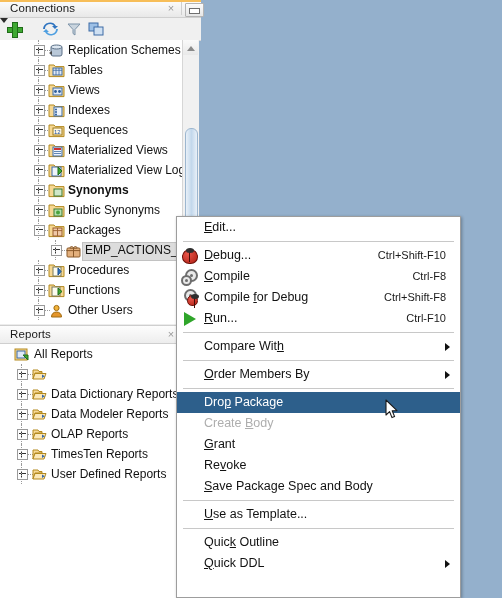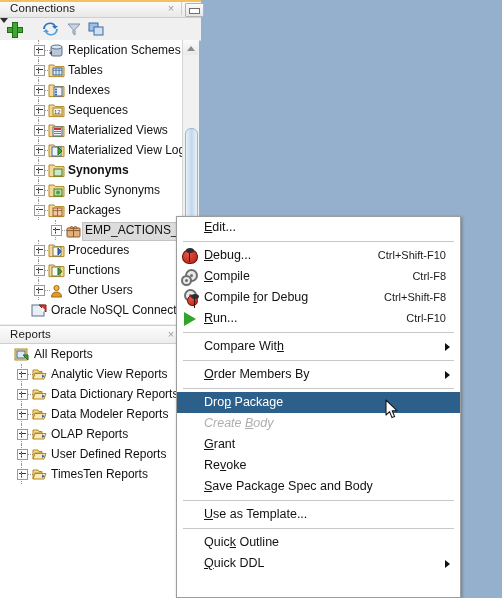--- a/index.html
+++ b/index.html
@@ -78,21 +78,21 @@
     position:absolute;left:176px;top:216px;width:285px;height:382px;
     background:#fff;border:1px solid #9d9d9d;box-sizing:border-box;
     box-shadow:1px 1px 3px rgba(0,0,0,.30);
   }
   .mi{position:relative;height:21px;white-space:nowrap;cursor:default;}
   .mi .mlabel{position:absolute;left:27px;top:3px;font-size:12.5px;color:#121212;}
   .mi .maccel{position:absolute;right:14px;top:4px;font-size:11px;color:#1a1a1a;}
   .mi .micon{position:absolute;left:4px;top:2px;width:17px;height:17px;}
   .mi.hl{background:#2d5f8b;}
   .mi.hl .mlabel{color:#fff;}
-  .mi.disabled .mlabel{color:#aeaeae;font-style:italic;}
+  .mi.disabled .mlabel{color:#aeaeae;}
   .mi .arrow{position:absolute;right:10px;top:7px;width:0;height:0;
     border-top:4px solid transparent;border-bottom:4px solid transparent;border-left:5px solid #111;}
   .msep{height:1px;background:#c8c8c8;margin:3px 6px 3px 6px;}
   .mu{text-decoration:underline;}
 
   
   .bug{position:absolute;left:1px;top:2px;width:14px;height:13px;border-radius:50% 50% 45% 45%;
     background:radial-gradient(circle at 35% 30%,#e8564a,#b01e13);border:1px solid #6d1109;}
   .bug:before{content:"";position:absolute;left:6px;top:0;width:1px;height:12px;background:#4a0c06;}
   .bug:after{content:"";position:absolute;left:3px;top:-2px;width:8px;height:5px;border-radius:50%;background:#2e2e2e;}
@@ -161,20 +161,32 @@
         <div class="tnode">
           <div class="expander plus" style="left: 34px;"></div>
           <div class="dline" style="left: 44px; width: 6px;"></div>
           <div class="vline" style="left: 38px; top: 0px; height: 20px;"></div>
           <div class="ficon" style="left: 48px;"><svg width="17" height="15" viewBox="0 0 17 15">
               <path d="M1 2h5l1.4 1.6H16v10H1z" fill="#f6d894" stroke="#b3891f" stroke-width="1"></path>
               <rect x="5" y="5" width="9" height="7" fill="#dfe9f6" stroke="#3c6ba5"></rect>
               <path d="M5 7.3h9M8 5v7M11 5v7" stroke="#3c6ba5" stroke-width=".8"></path>
             </svg></div>
           <div class="lbl" style="left: 68px;">Tables</div>
+        </div>
+        <div class="tnode">
+          <div class="expander plus" style="left: 34px;"></div>
+          <div class="dline" style="left: 44px; width: 6px;"></div>
+          <div class="vline" style="left: 38px; top: 0px; height: 20px;"></div>
+          <div class="ficon" style="left: 48px;"><svg width="17" height="15" viewBox="0 0 17 15">
+              <path d="M1 2h5l1.4 1.6H16v10H1z" fill="#f6d894" stroke="#b3891f" stroke-width="1"></path>
+              <rect x="5" y="5" width="9" height="7" fill="#dfe9f6" stroke="#3c6ba5"></rect>
+              <circle cx="7.5" cy="8.5" r="1.4" fill="#2c5d9b"></circle>
+              <circle cx="11.5" cy="8.5" r="1.4" fill="#2c5d9b"></circle>
+            </svg></div>
+          <div class="lbl" style="left: 68px;">Views</div>
         </div>
         <div class="tnode">
           <div class="expander plus" style="left: 34px;"></div>
           <div class="dline" style="left: 44px; width: 6px;"></div>
           <div class="vline" style="left: 38px; top: 0px; height: 20px;"></div>
           <div class="ficon" style="left: 48px;"><svg width="17" height="15" viewBox="0 0 17 15">
               <path d="M1 2h5l1.4 1.6H16v10H1z" fill="#f6d894" stroke="#b3891f" stroke-width="1"></path>
               <rect x="6" y="4" width="8" height="9" fill="#eef4fb" stroke="#3c6ba5"></rect>
               <circle cx="8" cy="6.5" r="1" fill="#2c5d9b"></circle>
               <circle cx="8" cy="9" r="1" fill="#2c5d9b"></circle>
@@ -326,21 +338,20 @@
         </div>
         <div class="tnode">
           <div class="expander plus" style="left: 17px;"></div>
           <div class="dline" style="left: 27px; width: 6px;"></div>
           <div class="vline" style="left: 21px; top: 0px; height: 20px;"></div>
           <div class="ficon" style="left: 31px;"><svg width="17" height="15" viewBox="0 0 17 15">
               <path d="M2 3h5l1 1.5h3v1.5H4L2 12z" fill="#f6d894" stroke="#b3891f"></path>
               <path d="M4 6.5h11L13 12H2z" fill="#fbe8b8" stroke="#b3891f"></path>
               <path d="M11 7.5l3 1.7-3 1.7z" fill="#3c6ba5"></path>
             </svg></div>
-          <div class="lbl" style="left: 51px;">Analytic View Reports</div>
         </div>
         <div class="tnode">
           <div class="expander plus" style="left: 17px;"></div>
           <div class="dline" style="left: 27px; width: 6px;"></div>
           <div class="vline" style="left: 21px; top: 0px; height: 20px;"></div>
           <div class="ficon" style="left: 31px;"><svg width="17" height="15" viewBox="0 0 17 15">
               <path d="M2 3h5l1 1.5h3v1.5H4L2 12z" fill="#f6d894" stroke="#b3891f"></path>
               <path d="M4 6.5h11L13 12H2z" fill="#fbe8b8" stroke="#b3891f"></path>
               <path d="M11 7.5l3 1.7-3 1.7z" fill="#3c6ba5"></path>
             </svg></div>
@@ -370,32 +381,32 @@
         </div>
         <div class="tnode">
           <div class="expander plus" style="left: 17px;"></div>
           <div class="dline" style="left: 27px; width: 6px;"></div>
           <div class="vline" style="left: 21px; top: 0px; height: 20px;"></div>
           <div class="ficon" style="left: 31px;"><svg width="17" height="15" viewBox="0 0 17 15">
               <path d="M2 3h5l1 1.5h3v1.5H4L2 12z" fill="#f6d894" stroke="#b3891f"></path>
               <path d="M4 6.5h11L13 12H2z" fill="#fbe8b8" stroke="#b3891f"></path>
               <path d="M11 7.5l3 1.7-3 1.7z" fill="#3c6ba5"></path>
             </svg></div>
+          <div class="lbl" style="left: 51px;">TimesTen Reports</div>
+        </div>
+        <div class="tnode">
+          <div class="expander plus" style="left: 17px;"></div>
+          <div class="dline" style="left: 27px; width: 6px;"></div>
+          <div class="vline" style="left: 21px; top: 0px; height: 20px;"></div>
+          <div class="ficon" style="left: 31px;"><svg width="17" height="15" viewBox="0 0 17 15">
+              <path d="M2 3h5l1 1.5h3v1.5H4L2 12z" fill="#f6d894" stroke="#b3891f"></path>
+              <path d="M4 6.5h11L13 12H2z" fill="#fbe8b8" stroke="#b3891f"></path>
+              <path d="M11 7.5l3 1.7-3 1.7z" fill="#3c6ba5"></path>
+            </svg></div>
           <div class="lbl" style="left: 51px;">User Defined Reports</div>
-        </div>
-        <div class="tnode">
-          <div class="expander plus" style="left: 17px;"></div>
-          <div class="dline" style="left: 27px; width: 6px;"></div>
-          <div class="vline" style="left: 21px; top: 0px; height: 20px;"></div>
-          <div class="ficon" style="left: 31px;"><svg width="17" height="15" viewBox="0 0 17 15">
-              <path d="M2 3h5l1 1.5h3v1.5H4L2 12z" fill="#f6d894" stroke="#b3891f"></path>
-              <path d="M4 6.5h11L13 12H2z" fill="#fbe8b8" stroke="#b3891f"></path>
-              <path d="M11 7.5l3 1.7-3 1.7z" fill="#3c6ba5"></path>
-            </svg></div>
-          <div class="lbl" style="left: 51px;">TimesTen Reports</div>
         </div>
       </div>
   </div>
 
 </div>
 
 <div id="context-menu">
     <div class="mi">
       <div class="mlabel"><span class="mu">E</span>dit...</div>
     </div>

